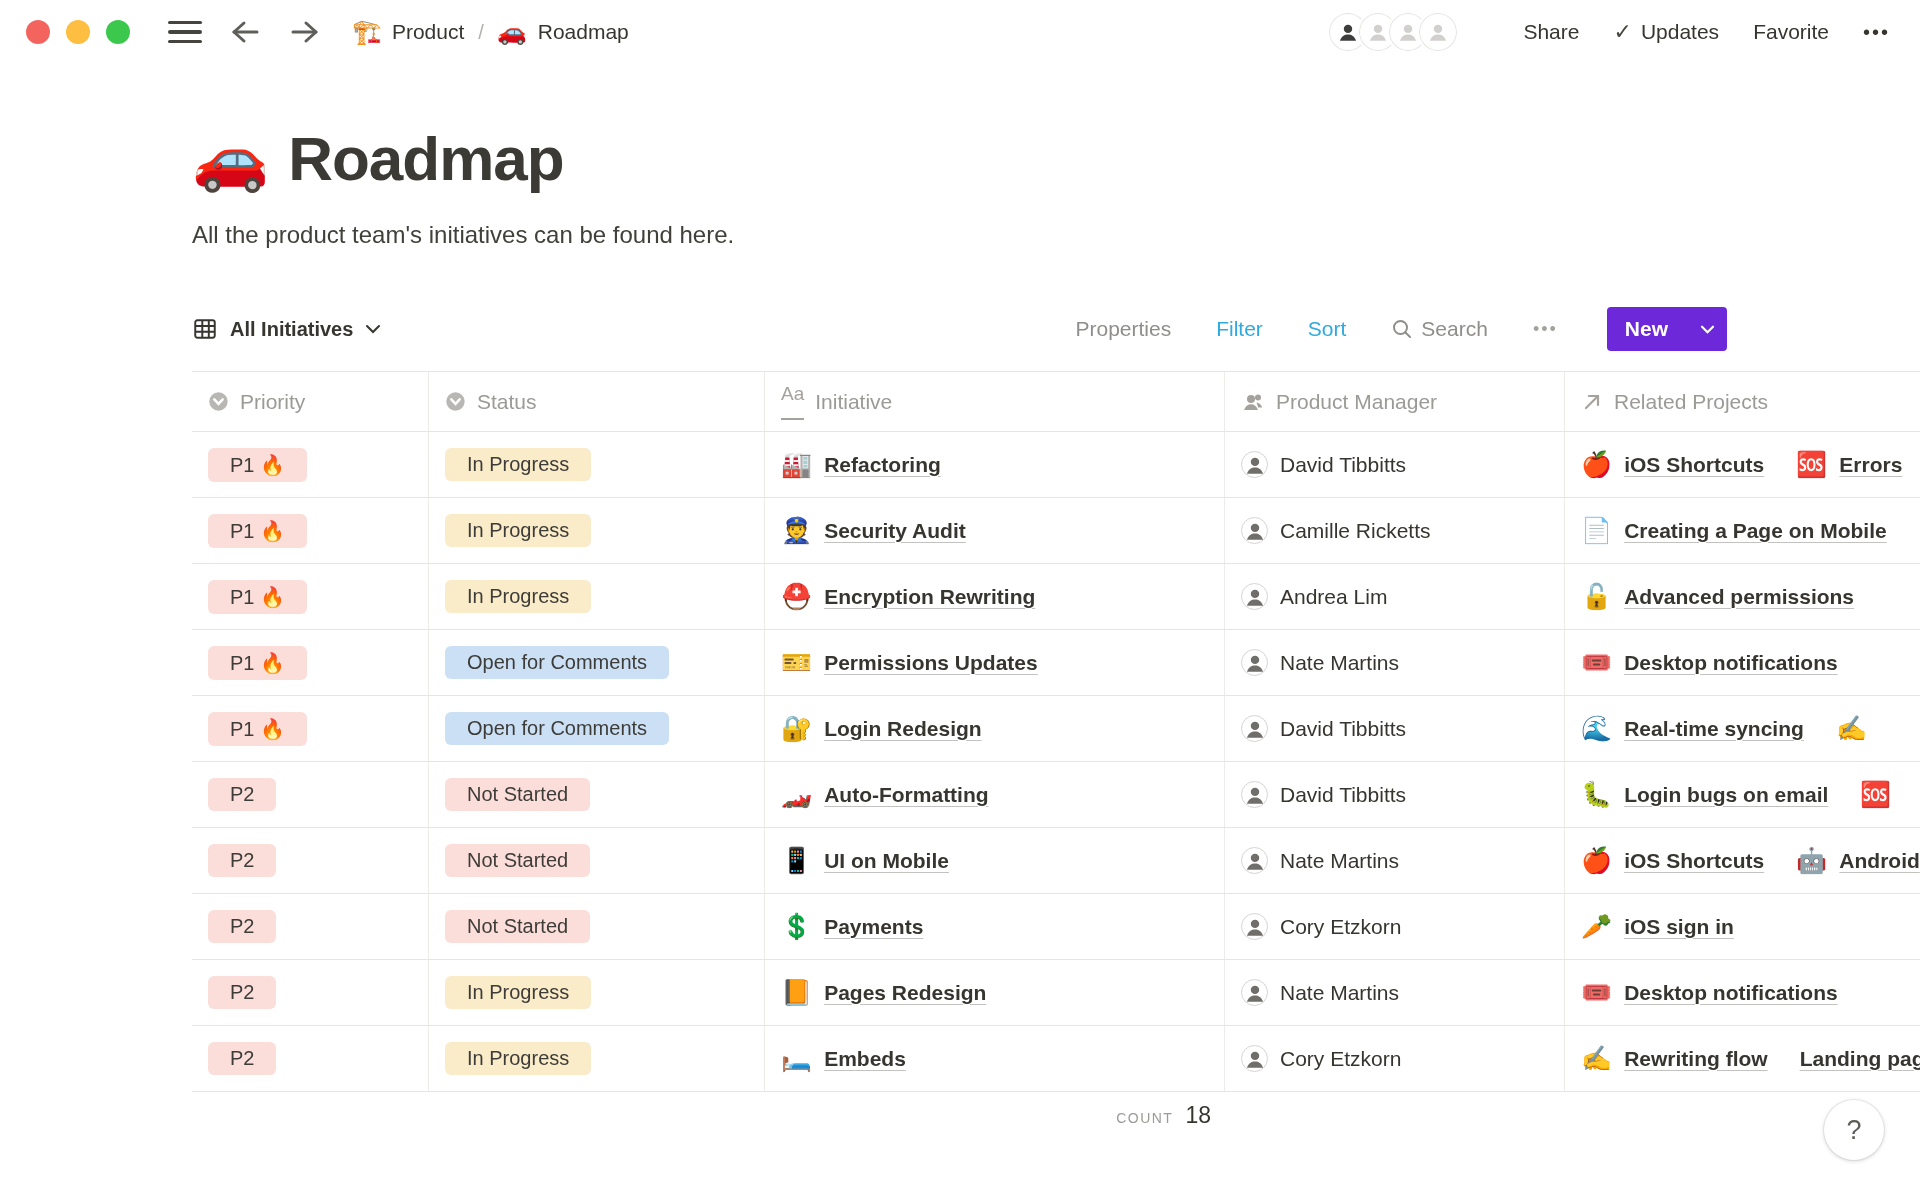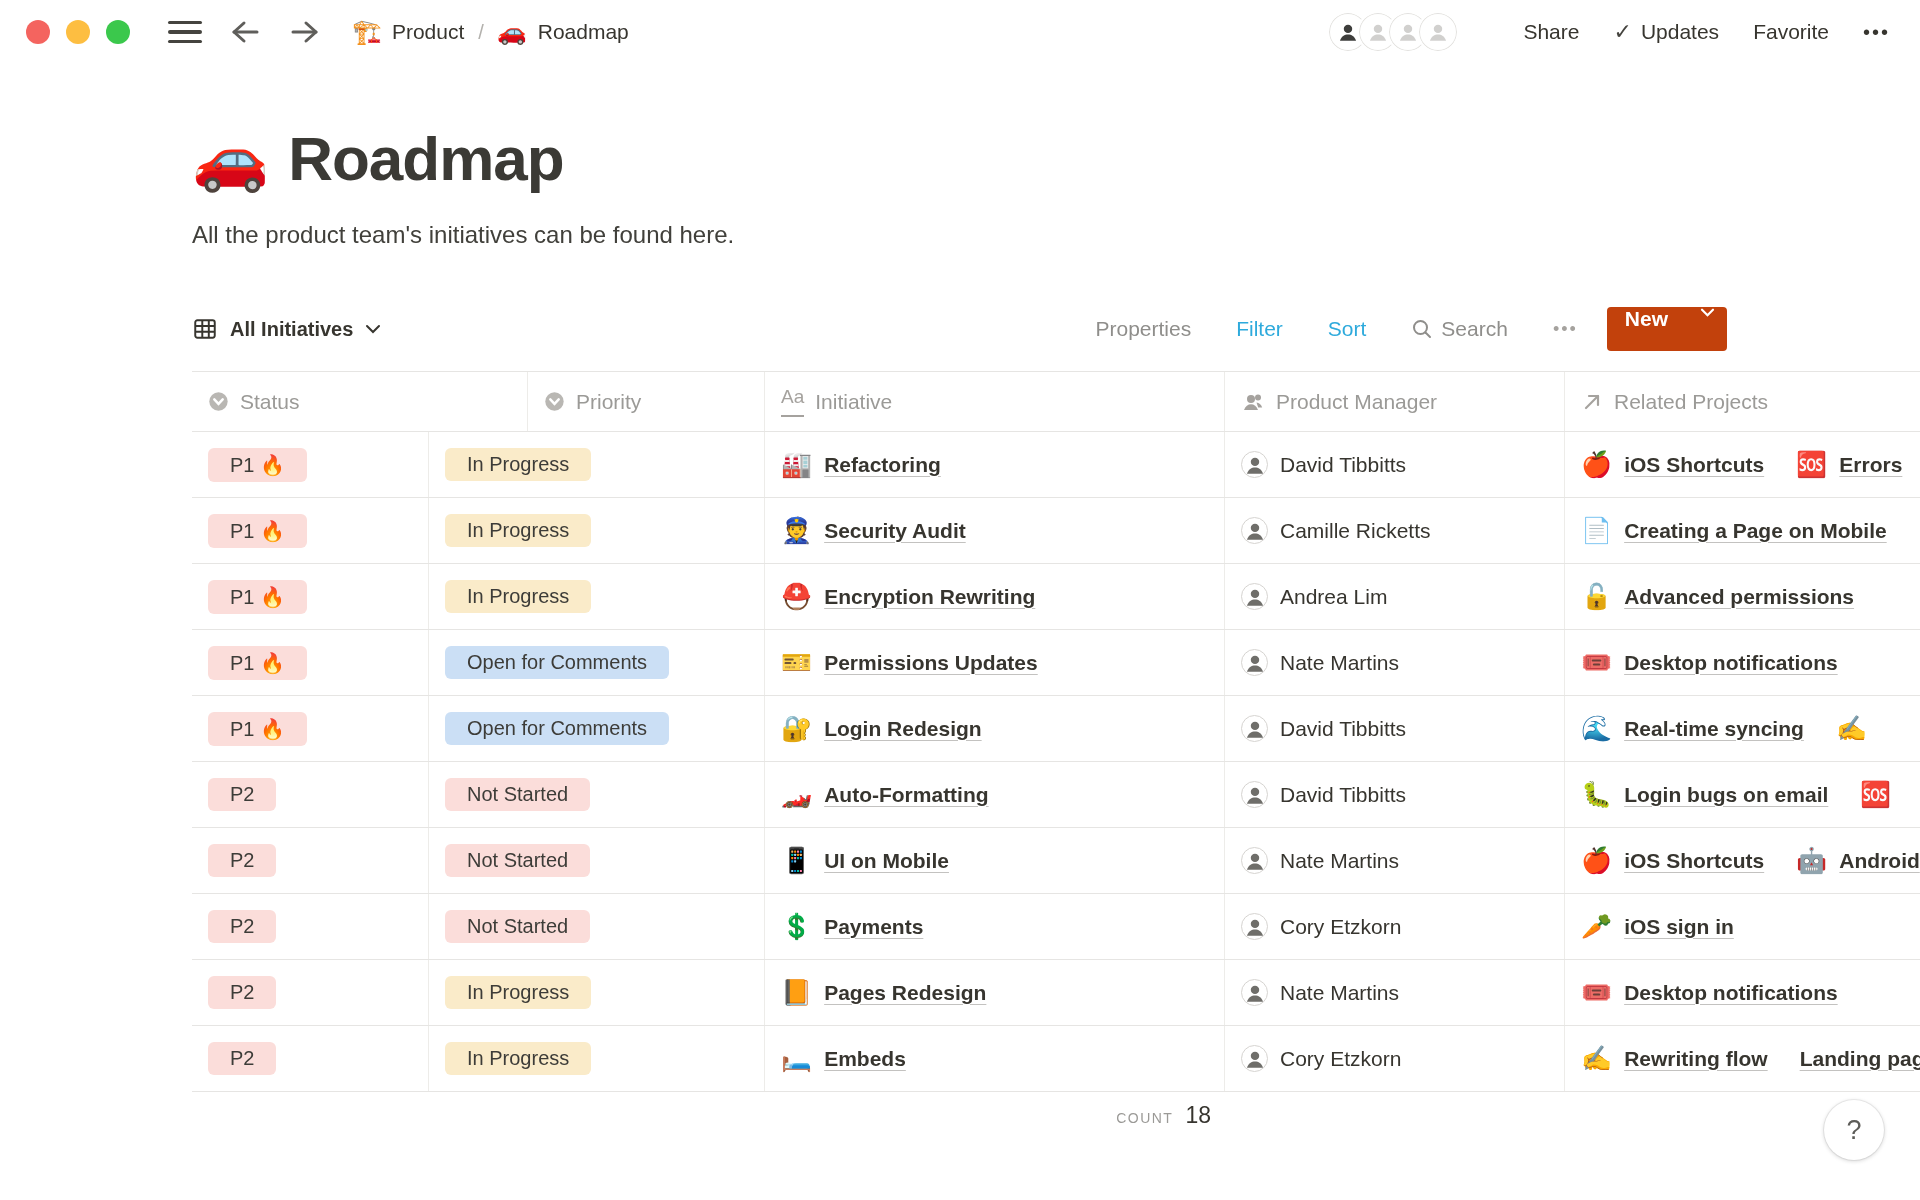--- a/index.html
+++ b/index.html
@@ -36,21 +36,21 @@
 
   
   .view-toolbar { margin:58px 0 0 192px; width:1535px; display:flex; align-items:center; }
   .view-switcher { display:flex; align-items:center; gap:12px; cursor:pointer; }
   .view-switcher .label { font-size:20px; font-weight:700; }
   .tb-right { margin-left:auto; display:flex; align-items:center;gap:9px; }
   .tb-item { font-size:21px; margin-left:36px; cursor:pointer; display:flex; align-items:center; gap:8px; }
   .tb-gray { color:#8f8e8b; }
   .tb-blue { color:#2EAADC; }
   .tb-more { color:#a5a29e; letter-spacing:2px; font-size:18px; }
-  .new-btn { margin-left:20px; display:flex; align-items:flex-start; background:#c2410c; border-radius:4px;
+  .new-btn { margin-left:40px; display:flex; align-items:center; background:#6d28d9; border-radius:4px;
              overflow:hidden; cursor:pointer; height:44px; }
   .new-btn .main { color:#fff; font-size:21px; font-weight:700; display:flex; align-items:center; padding:0 18px; }
   .new-btn .split { width:1px; background:rgba(0,60,80,.25); }
   .new-btn .caret { width:40px; display:flex; align-items:center; justify-content:center; }
 
   
   .table-wrap { margin-left:192px; margin-top:20px; width:1973px; }
   .thead { display:flex; border-top:1px solid #e6e5e3; border-bottom:1px solid #e6e5e3; height:61px; }
   .hcell { display:flex; align-items:center; gap:11px; padding:0 16px; color:#9b9a97; font-size:21px;
            border-right:1px solid #edece9; cursor:pointer; }
@@ -199,36 +199,36 @@
           <svg width="15" height="11" viewBox="0 0 16 12" fill="none" stroke="#fff" stroke-width="2.4" stroke-linecap="round">
               <path d="M2 3 L8 9 L14 3"></path>
             </svg>
         </span>
       </div>
     </div>
   </div>
 
   <div class="table-wrap">
     <div class="thead">
+      <div class="hcell col-priority">
+        <svg width="21" height="21" viewBox="0 0 16 16">
+          <circle cx="8" cy="8" r="7" fill="#b9b7b3"></circle>
+            <path d="M4.8 6.4 L8 9.8 L11.2 6.4" stroke="#fff" stroke-width="1.9" fill="none" stroke-linecap="round"></path>
+        </svg>
+        <span>Priority</span>
+      </div>
       <div class="hcell col-status">
         <svg width="21" height="21" viewBox="0 0 16 16">
           <circle cx="8" cy="8" r="7" fill="#b9b7b3"></circle>
             <path d="M4.8 6.4 L8 9.8 L11.2 6.4" stroke="#fff" stroke-width="1.9" fill="none" stroke-linecap="round"></path>
         </svg>
         <span>Status</span>
       </div>
-      <div class="hcell col-priority">
-        <svg width="21" height="21" viewBox="0 0 16 16">
-          <circle cx="8" cy="8" r="7" fill="#b9b7b3"></circle>
-            <path d="M4.8 6.4 L8 9.8 L11.2 6.4" stroke="#fff" stroke-width="1.9" fill="none" stroke-linecap="round"></path>
-        </svg>
-        <span>Priority</span>
-      </div>
       <div class="hcell col-initiative">
-        <span style="font-size:19px;color:#a5a29e;border-bottom:2px solid #a5a29e;line-height:1;padding-bottom:9px;">Aa</span>
+        <span style="font-size:19px;color:#a5a29e;border-bottom:2px solid #a5a29e;line-height:1;padding-bottom:15px;">Aa</span>
         <span>Initiative</span>
       </div>
       <div class="hcell col-pm">
         <svg width="24" height="24" viewBox="0 0 24 24" fill="#a5a29e">
           <circle cx="10" cy="9" r="4"></circle>
             <path d="M3 20c1.3-4 4-5.8 7-5.8s5.7 1.8 7 5.8z"></path>
           <circle cx="17" cy="7.5" r="3"></circle>
             <path d="M15.5 12.6c2.6.2 4.7 1.8 5.7 5h-4"></path>
         </svg>
         <span>Product Manager</span>

